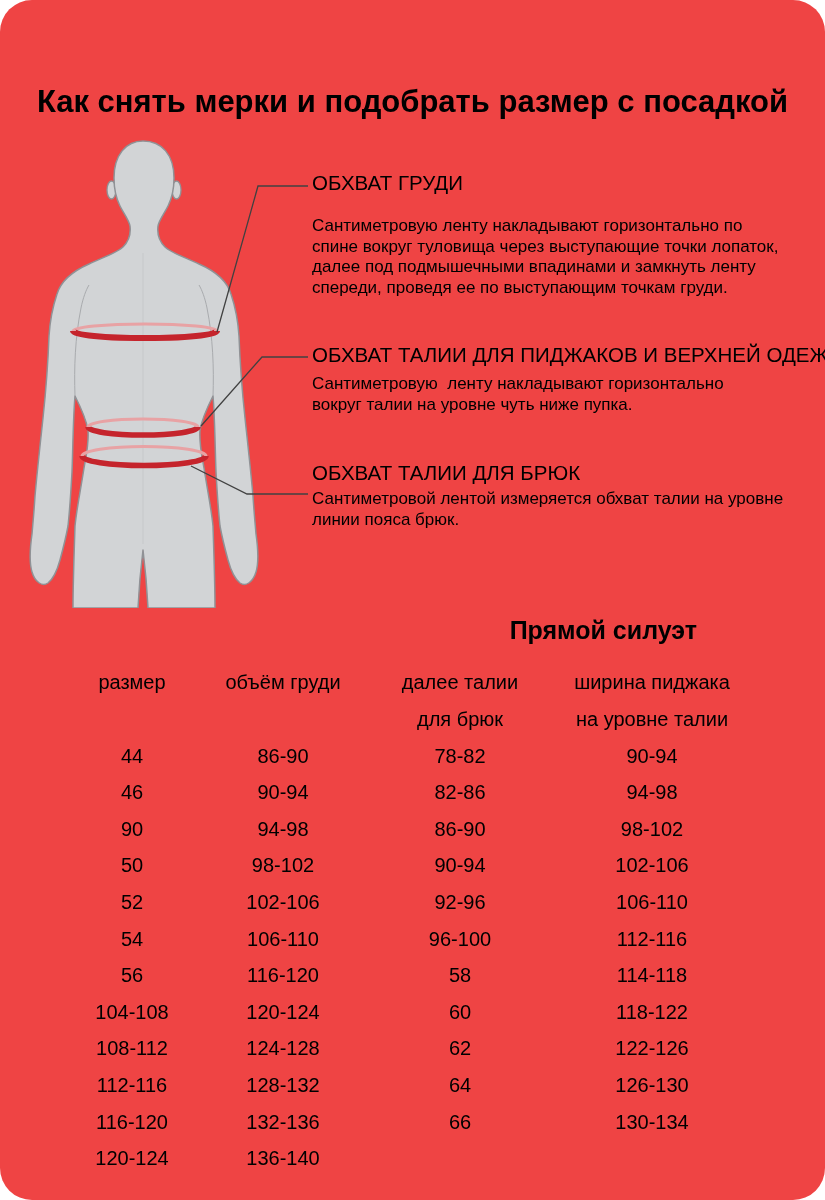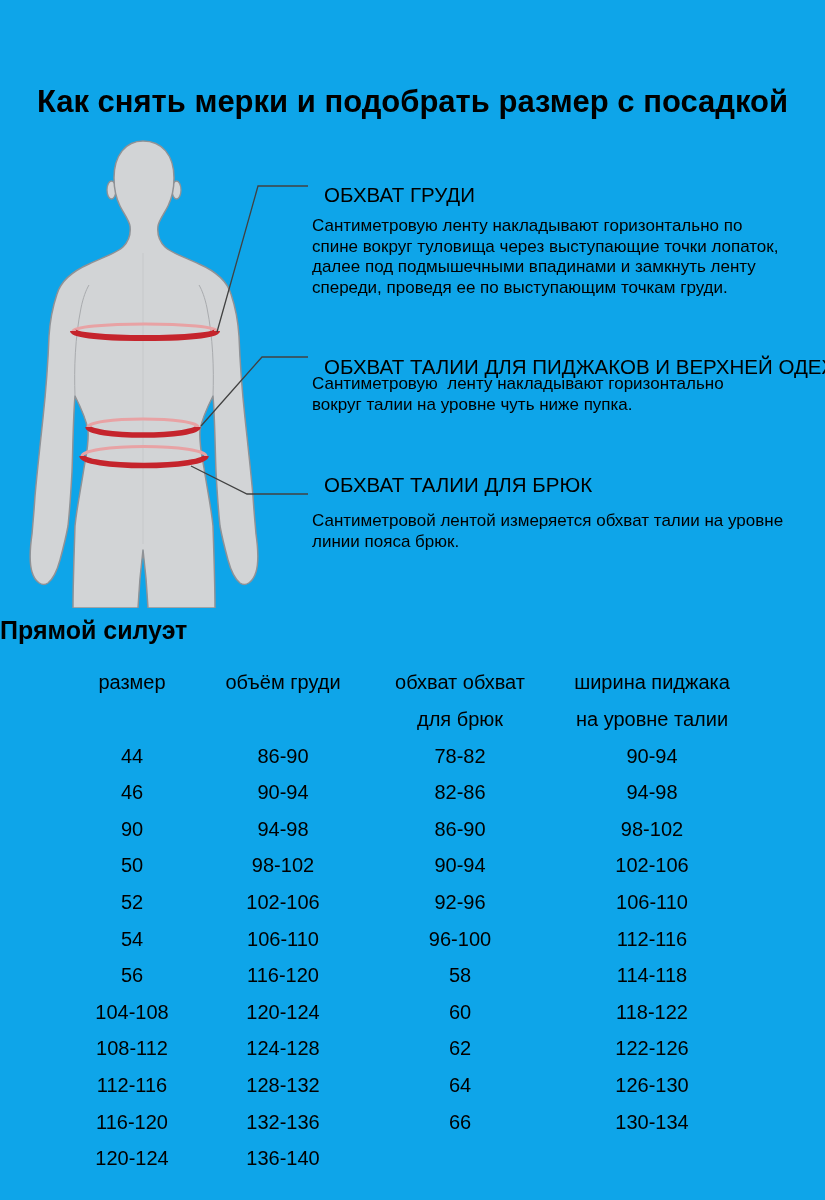--- a/index.html
+++ b/index.html
@@ -1,37 +1,37 @@
 <!DOCTYPE html>
 <html><head>
 <meta charset="utf-8">
 <style>
   html,body{margin:0;padding:0;background:#fff;}
   #page{
-    position:relative;width:825px;height:1200px;background:#0ea5e9;
-    font-family:"Liberation Sans", sans-serif;color:#000;overflow:hidden;
+    position:relative;width:825px;height:1200px;background:#ef4444;
+    font-family:"Liberation Sans", sans-serif;color:#000;overflow:hidden;border-radius:32px;
   }
   .page-title{
     position:absolute;left:0;top:84px;width:825px;text-align:center;
     font-size:31px;font-weight:bold;line-height:36px;margin:0;
   }
   .figure-wrap{position:absolute;left:25px;top:138px;width:290px;height:470px;}
   .measure-heading{
-    position:absolute;left:312px;margin:12px;font-size:20.5px;font-weight:normal;
+    position:absolute;left:312px;margin:0;font-size:20.5px;font-weight:normal;
     line-height:22px;white-space:nowrap;
   }
   .measure-desc{
     position:absolute;left:312px;margin:0;font-size:17px;line-height:20.5px;
     white-space:pre-wrap;width:480px;
   }
   #mh1{top:172px;} #md1{top:216px;}
   #mh2{top:344px;} #md2{top:374px;}
-  #mh3{top:462px;} #md3{top:511px;}
+  #mh3{top:462px;} #md3{top:489px;}
   .table-title{
-    position:absolute;left:0;top:616px;width:697px;text-align:left;
+    position:absolute;left:0;top:616px;width:697px;text-align:right;
     font-size:25px;font-weight:bold;margin:0;line-height:28px;
   }
   .size-table{
     position:absolute;left:52px;top:664px;width:700px;
     display:grid;grid-template-columns:160px 142px 212px 172px;
     grid-auto-rows:36.62px;
   }
   .size-table .cell{
     display:flex;align-items:center;justify-content:center;
     font-size:20px;line-height:1;
@@ -103,21 +103,21 @@
 
   <h2 class="measure-heading" id="mh3">ОБХВАТ ТАЛИИ ДЛЯ БРЮК</h2>
   <p class="measure-desc" id="md3">Сантиметровой лентой измеряется обхват талии на уровне
 линии пояса брюк.</p>
 
   <h2 class="table-title">Прямой силуэт</h2>
 
   <div class="size-table">
     <div class="cell">размер</div>
     <div class="cell">объём груди</div>
-    <div class="cell">обхват обхват</div>
+    <div class="cell">далее талии</div>
     <div class="cell">ширина пиджака</div>
     <div class="cell"></div>
     <div class="cell"></div>
     <div class="cell">для брюк</div>
     <div class="cell">на уровне талии</div>
 
   <div class="cell">44</div>
       <div class="cell">86-90</div>
       <div class="cell">78-82</div>
       <div class="cell">90-94</div>

